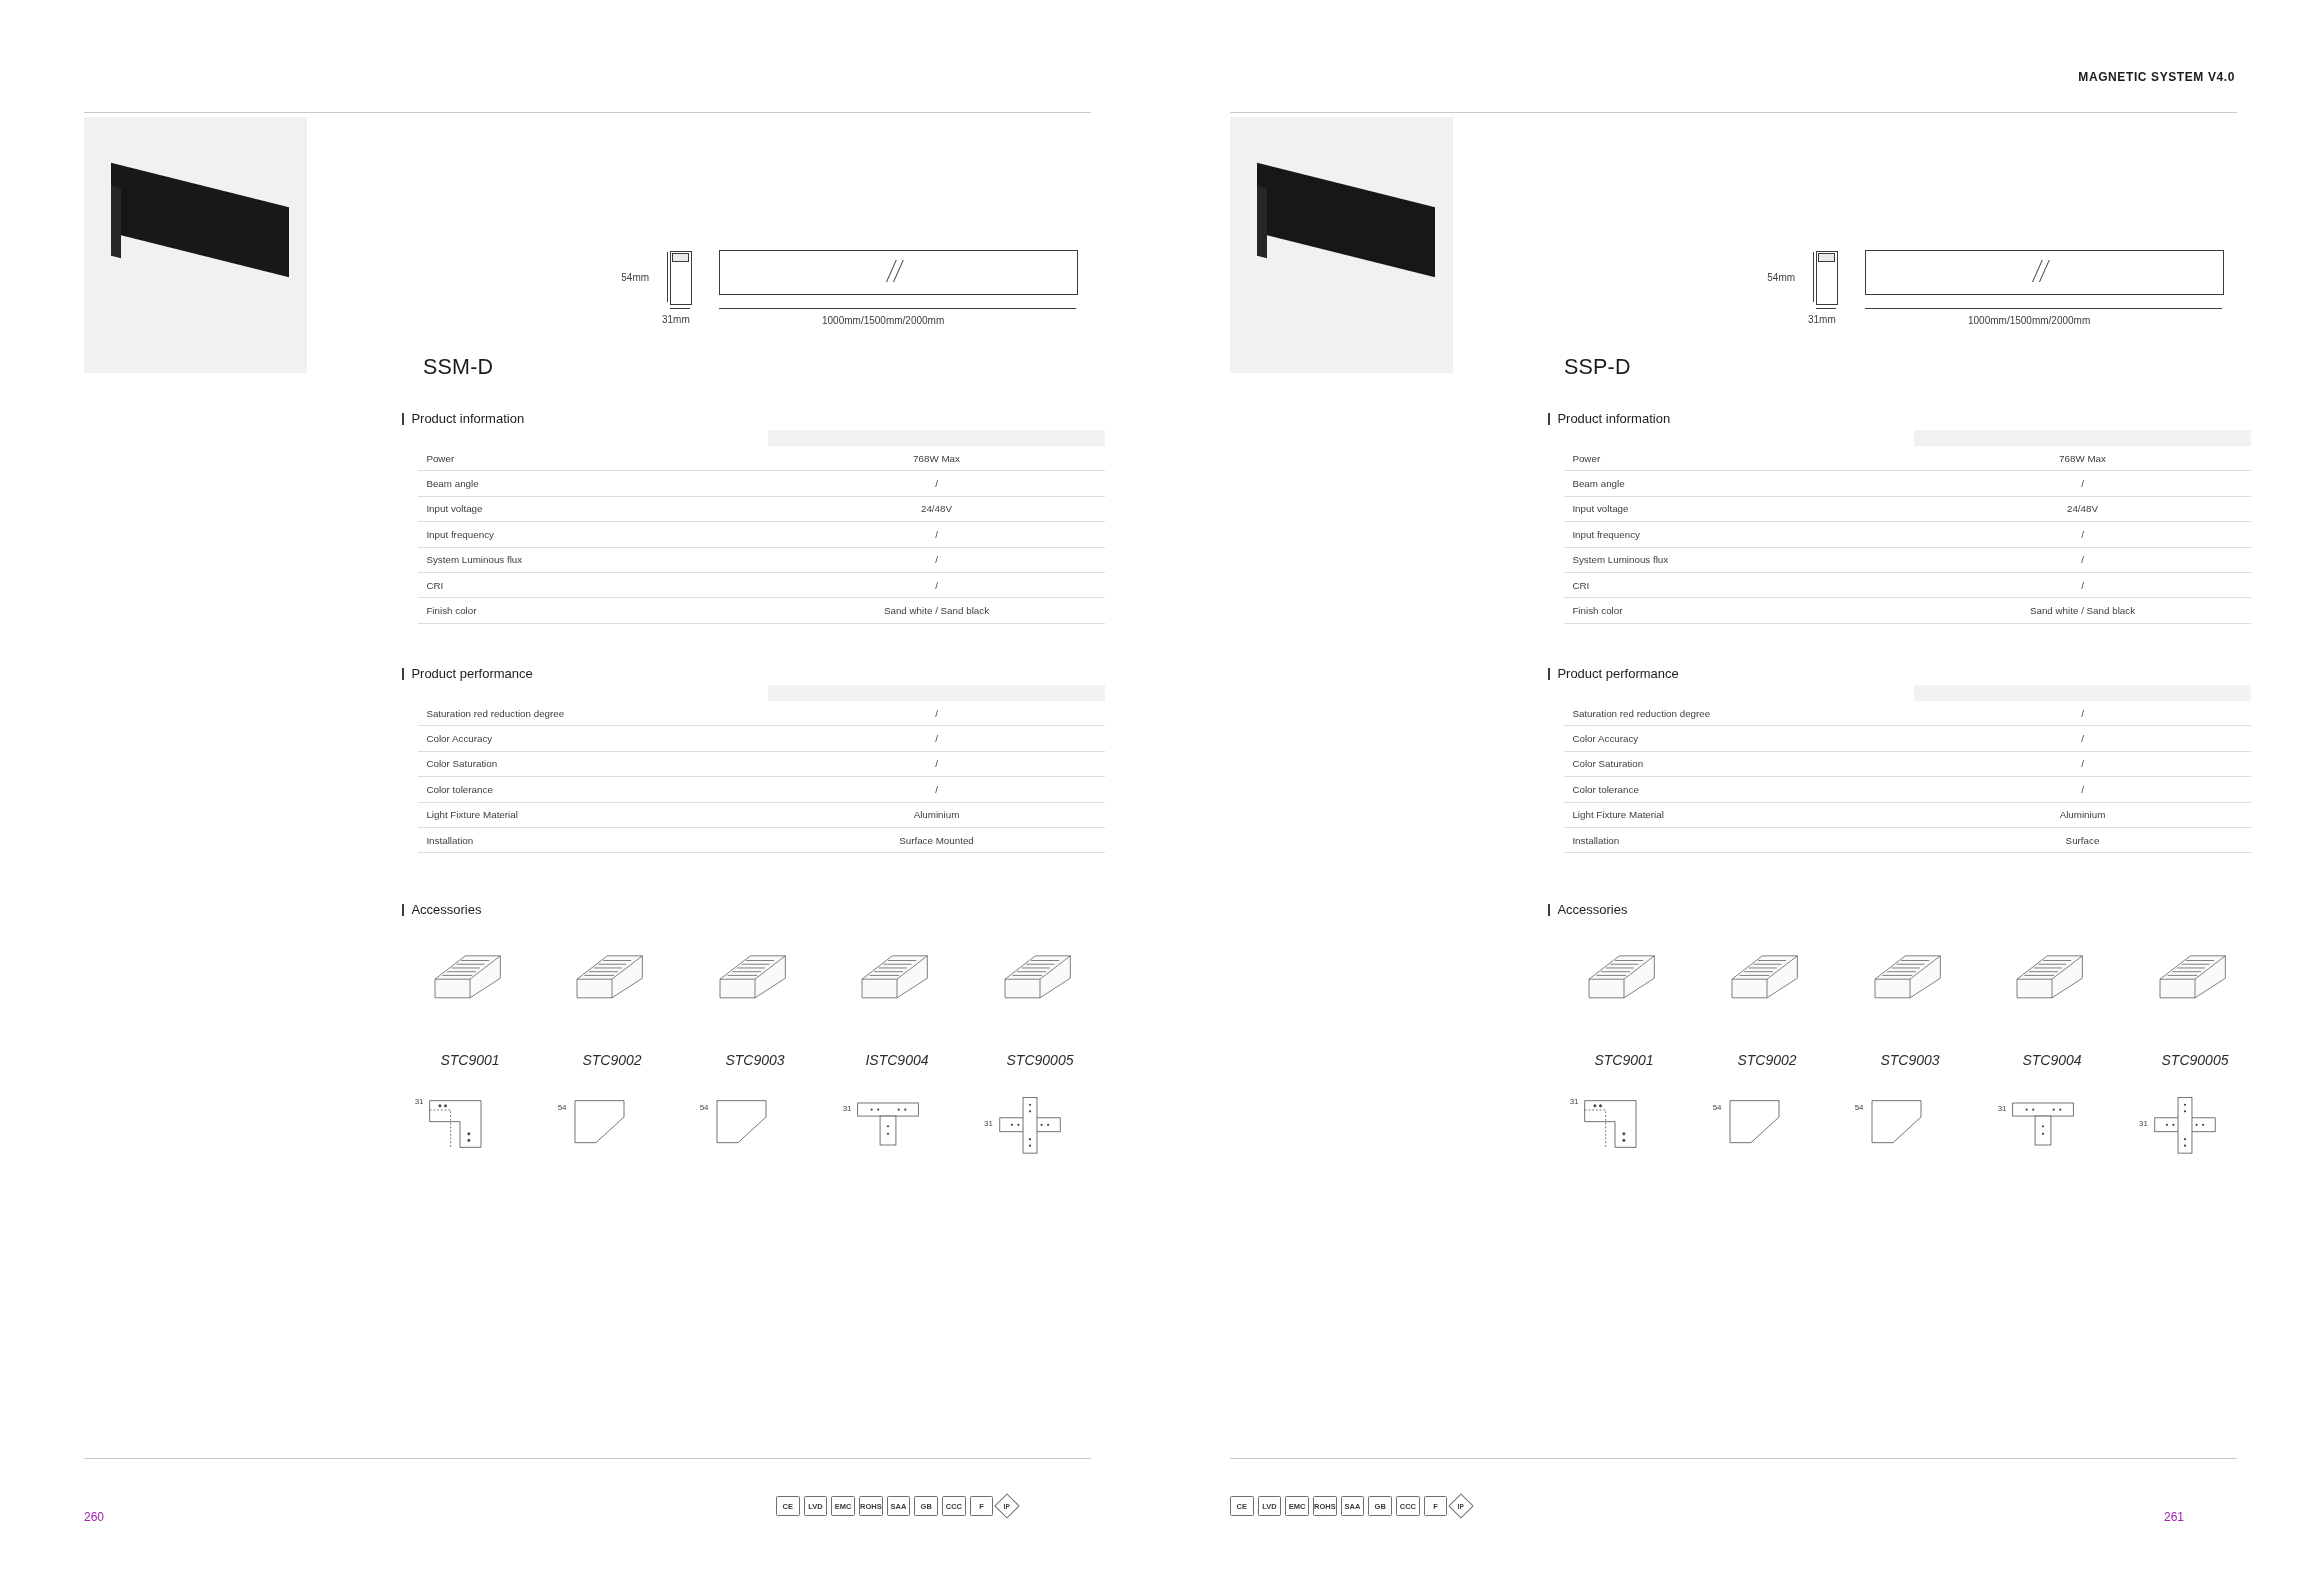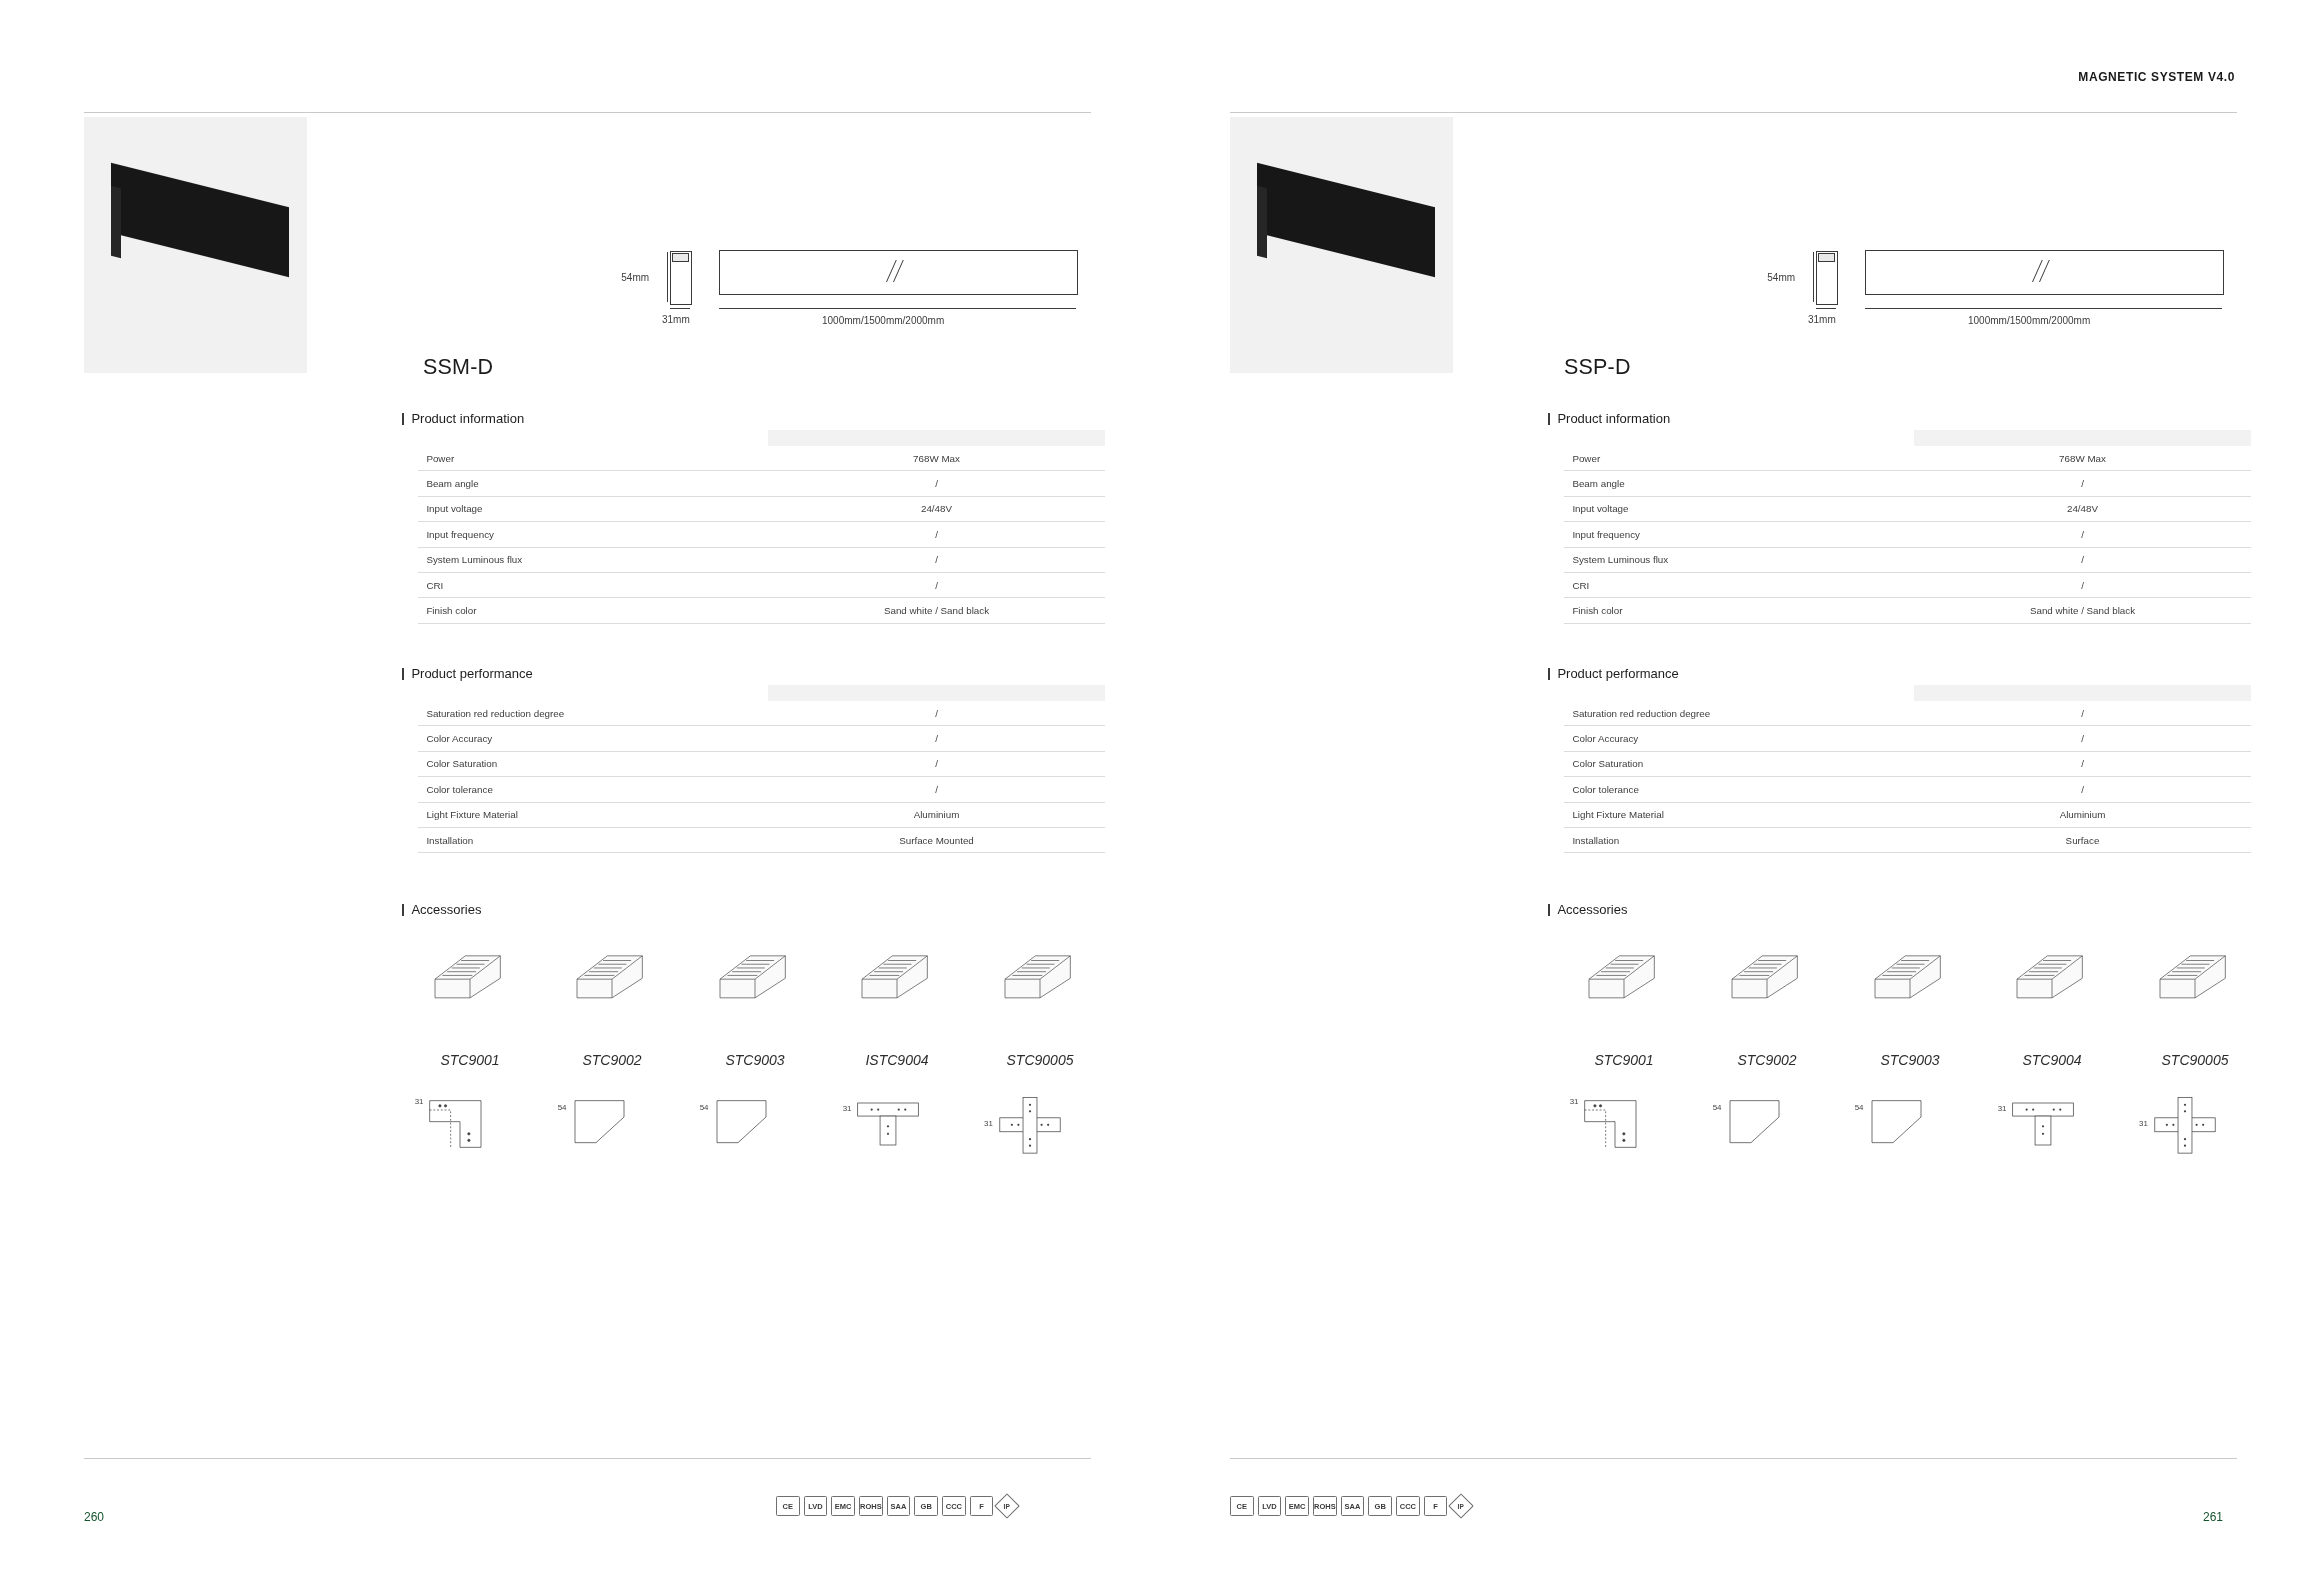--- a/index.html
+++ b/index.html
@@ -80,21 +80,21 @@
   }
   table.spec tr.headrow td.val{background:#f2f2f2;}
   .acc-code{
     position:absolute;font-size:14px;color:#2c2c2c;text-align:center;width:112px;font-style:italic;
   }
   .acc-draw{position:absolute;}
   .acc-draw svg{display:block;}
 
   
   .foot-rule{position:absolute;height:0.5px;background:#c9c9c9;}
-  .page-num{position:absolute;font-size:12px;color:#14532d;}
+  .page-num{position:absolute;font-size:12px;color:#a21caf;}
   .certs{position:absolute;display:flex;gap:4.2px;align-items:center;}
   .cert{
     width:21.5px;height:18px;border:0.5px solid #6f6f6f;border-radius:1.4px;
     display:flex;align-items:center;justify-content:center;
     font-size:7.5px;color:#3a3a3a;font-weight:bold;
   }
   .cert.dia{transform:rotate(45deg);width:16px;height:16px;border-radius:0.9px;}
   .cert.dia span{transform:rotate(-45deg);font-size:6.5px;}
 </style>
 </head>
@@ -632,21 +632,21 @@
             <circle cx="105" cy="48" r="2.4"></circle>
             <circle cx="105" cy="108" r="2.4"></circle>
             <circle cx="105" cy="122" r="2.4"></circle>
           </g>
           <text x="6" y="80" font-size="17" fill="#444" font-family="Liberation Sans">31</text>
         </svg>
       </div>
     </div>
 
   <div class="foot-rule" style="left:70px;top:1458px;width:1007px;"></div>
-  <div class="page-num" style="left:1043px;top:1510px;">261</div>
+  <div class="page-num" style="left:1004px;top:1510px;">261</div>
   <div class="certs" id="certs-right" style="left:70px;top:1496px;">
       <div class="cert">
         <span>CE</span>
       </div>
       <div class="cert">
         <span>LVD</span>
       </div>
       <div class="cert">
         <span>EMC</span>
       </div>

